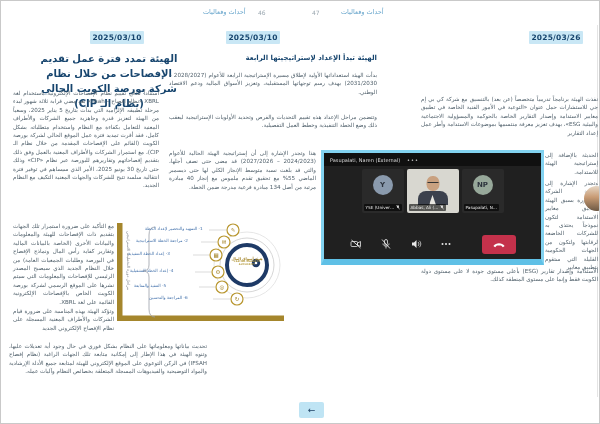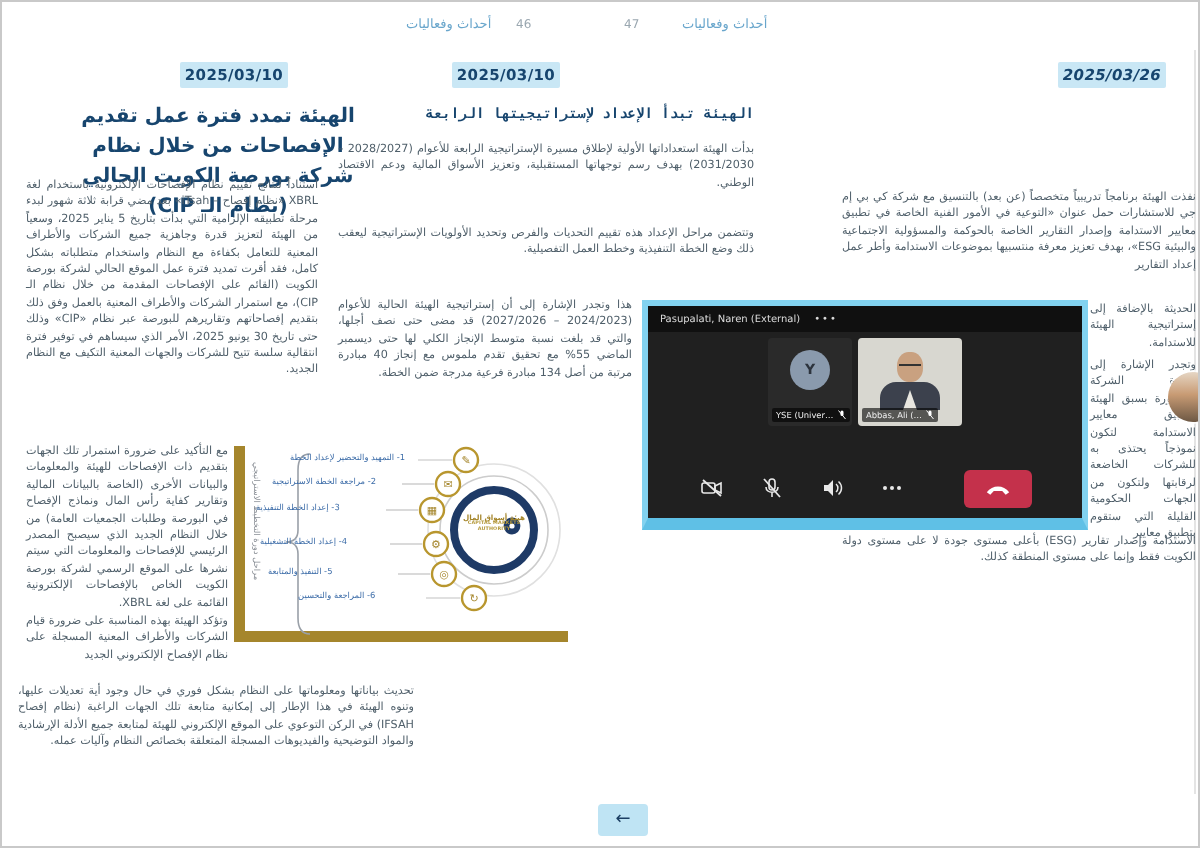--- a/index.html
+++ b/index.html
@@ -13,21 +13,21 @@
   .rh-num{position:absolute;top:8px;font-size:6px;color:#9aa7b0;}
 
   
   .date-badge{position:absolute;width:54px;height:13px;background:#c9e7f5;color:#17456e;
               font-size:7.5px;font-weight:bold;display:flex;align-items:center;justify-content:center;
               border-radius:1px;letter-spacing:.2px;}
 
   
   .art-title{position:absolute;direction:rtl;font-weight:bold;color:#17456e;}
   .t-left{left:12px;top:50px;width:146px;font-size:10px;line-height:1.5;text-align:center;margin-left:23px;}
-  .t-center{left:168px;top:53px;width:208px;font-size:7px;line-height:1.4;text-align:right;font-family:Liberation Mono, monospace;}
+  .t-center{left:168px;top:53px;width:208px;font-size:7px;line-height:1.4;text-align:right;}
   .t-right{left:420px;top:50px;width:177px;font-size:7px;line-height:1.55;text-align:center;}
   .p{position:absolute;direction:rtl;text-align:justify;font-size:5.6px;line-height:1.5;color:#4f5f6a;}
 
   
   .diagram{position:absolute;left:108px;top:212px;width:232px;height:118px;}
   .diag-svg{position:absolute;left:0;top:0;}
   .diag-vlabel{position:absolute;left:17px;top:18px;height:84px;writing-mode:vertical-rl;
                font-size:4.2px;color:#8a8f96;letter-spacing:.3px;}
   .diag-label{position:absolute;width:80px;font-size:4.2px;line-height:1.1;color:#3c6ca8;
               direction:rtl;text-align:left;white-space:nowrap;overflow:visible;}
@@ -138,21 +138,21 @@
     <div class="diag-label" style="left:19px;top:39px;">3- إعداد الخطة التنفيذية</div>
     <div class="diag-label" style="left:21px;top:56px;">4- إعداد الخطة التشغيلية</div>
     <div class="diag-label" style="left:25px;top:71px;">5- التنفيذ والمتابعة</div>
     <div class="diag-label" style="left:40px;top:83px;">6- المراجعة والتحسين</div>
     <div class="diag-center">
       <span>هيئة أسواق المال</span>
       <span class="en">CAPITAL MARKETS AUTHORITY</span>
     </div>
   </div>
 
-  <div class="date-badge" style="left:528px;top:30px;font-style:italic;">2025/03/26</div>
+  <div class="date-badge" style="left:528px;top:30px;">2025/03/26</div>
   <div class="p" style="left:420px;top:94px;width:177px;">نفذت الهيئة برنامجاً تدريبياً متخصصاً (عن بعد) بالتنسيق مع شركة كي بي إم جي للاستشارات حمل عنوان «التوعية في الأمور الفنية الخاصة في تطبيق معايير الاستدامة وإصدار التقارير الخاصة بالحوكمة والمسؤولية الاجتماعية والبيئية ESG»، بهدف تعزيز معرفة منتسبيها بموضوعات الاستدامة وأطر عمل إعداد التقارير</div>
   <div class="p" style="left:544px;top:150px;width:53px;">الحديثة بالإضافة إلى إستراتيجية الهيئة للاستدامة.</div>
   <div class="p" style="left:544px;top:178px;width:53px;">وتجدر الإشارة إلى إشادة الشركة المذكورة بسبق الهيئة لتطبيق معايير الاستدامة لتكون نموذجاً يحتذى به للشركات الخاضعة لرقابتها ولتكون من الجهات الحكومية القليلة التي ستقوم بتطبيق معايير</div>
   <div class="p" style="left:420px;top:266px;width:177px;">الاستدامة وإصدار تقارير (ESG) بأعلى مستوى جودة لا على مستوى دولة الكويت فقط وإنما على مستوى المنطقة كذلك.</div>
 
   <div class="teams">
     <div class="tm-header">
       <span class="tm-title">Pasupalati, Naren (External)</span>
       <span class="tm-more">•••</span>
     </div>
@@ -173,20 +173,26 @@
         <div class="person-head"></div>
         <div class="person-glasses"></div>
         <div class="tm-label">
           <span>Abbas, Ali (…</span>
           <svg class="tm-mic" width="4" height="5" viewBox="0 0 8 10">
             <rect x="2.5" y="0.5" width="3" height="5.5" rx="1.5" fill="#fff"></rect>
               <line x1="0.5" y1="0.5" x2="7.5" y2="9" stroke="#fff" stroke-width="1"></line>
           </svg>
         </div>
       </div>
+      <div class="tile">
+        <div class="avatar av-np">NP</div>
+        <div class="tm-label">
+          <span>Pasupalati, N…</span>
+        </div>
+      </div>
     </div>
     <div class="tm-controls">
       <svg class="tm-ic" viewBox="0 0 24 24">
         <rect x="2" y="7" width="13" height="10" rx="2" fill="none" stroke="#e8e8e8" stroke-width="1.6"></rect>
         <path d="M15 10 L21 7 L21 17 L15 14 Z" fill="none" stroke="#e8e8e8" stroke-width="1.6"></path>
         <line x1="3" y1="4" x2="21" y2="20" stroke="#e8e8e8" stroke-width="1.8"></line>
       </svg>
       <svg class="tm-ic" viewBox="0 0 24 24">
         <rect x="9" y="3" width="6" height="11" rx="3" fill="none" stroke="#e8e8e8" stroke-width="1.6"></rect>
         <path d="M6 11 C6 18 18 18 18 11" fill="none" stroke="#e8e8e8" stroke-width="1.6"></path>

